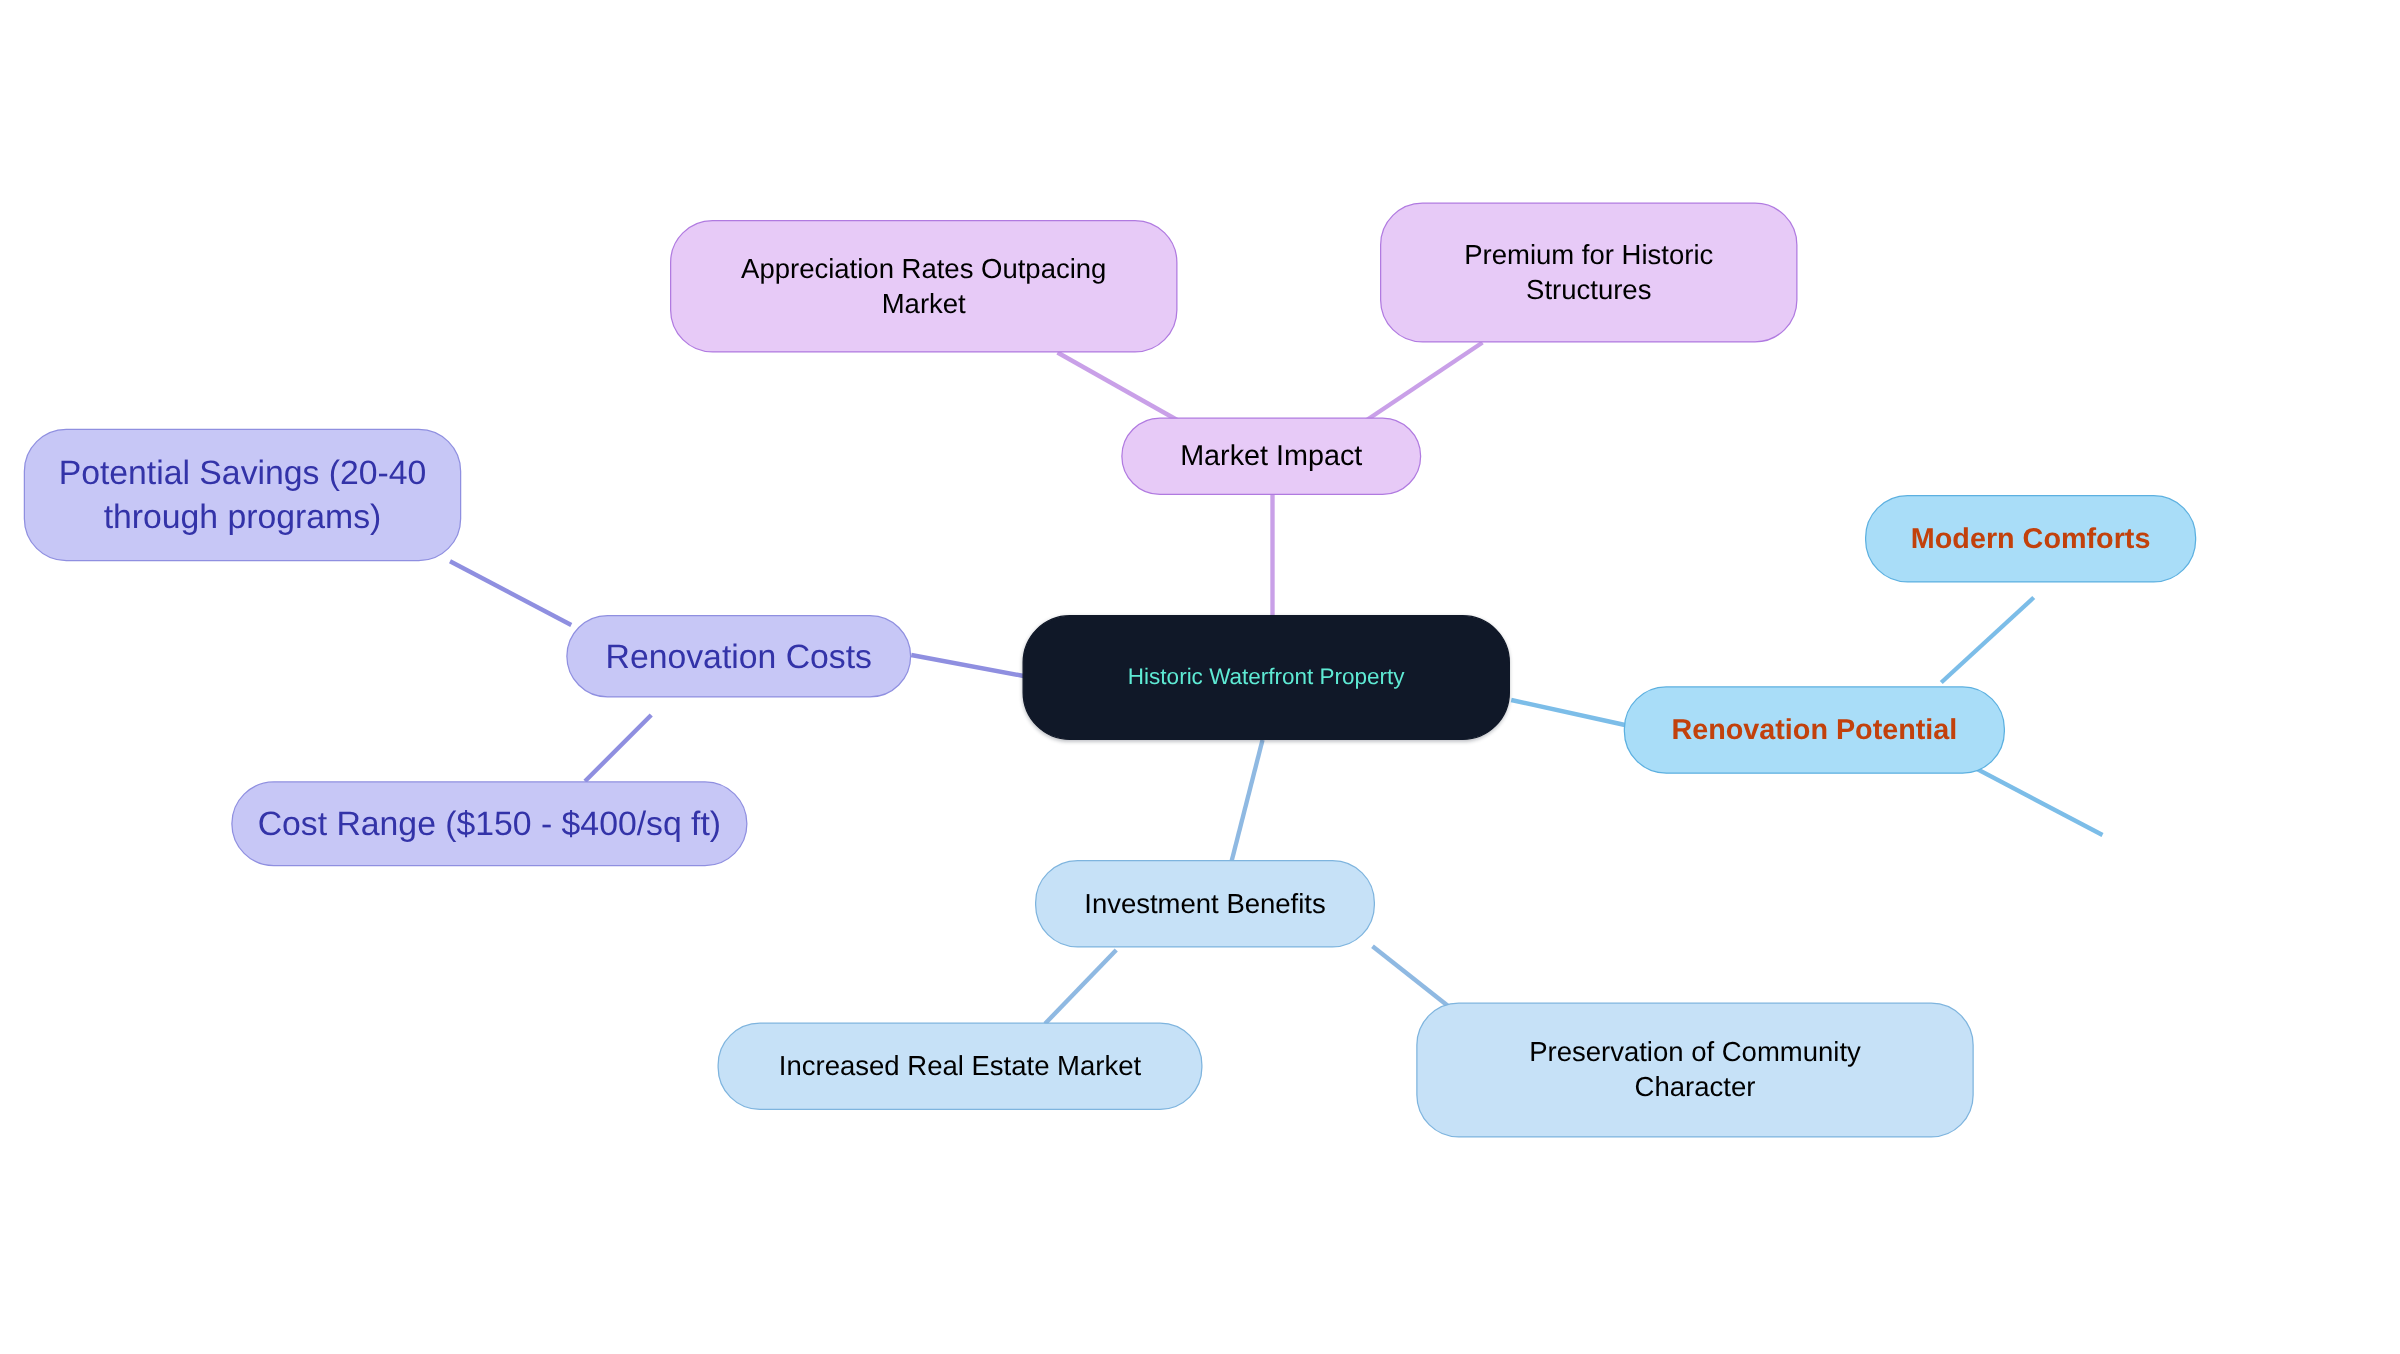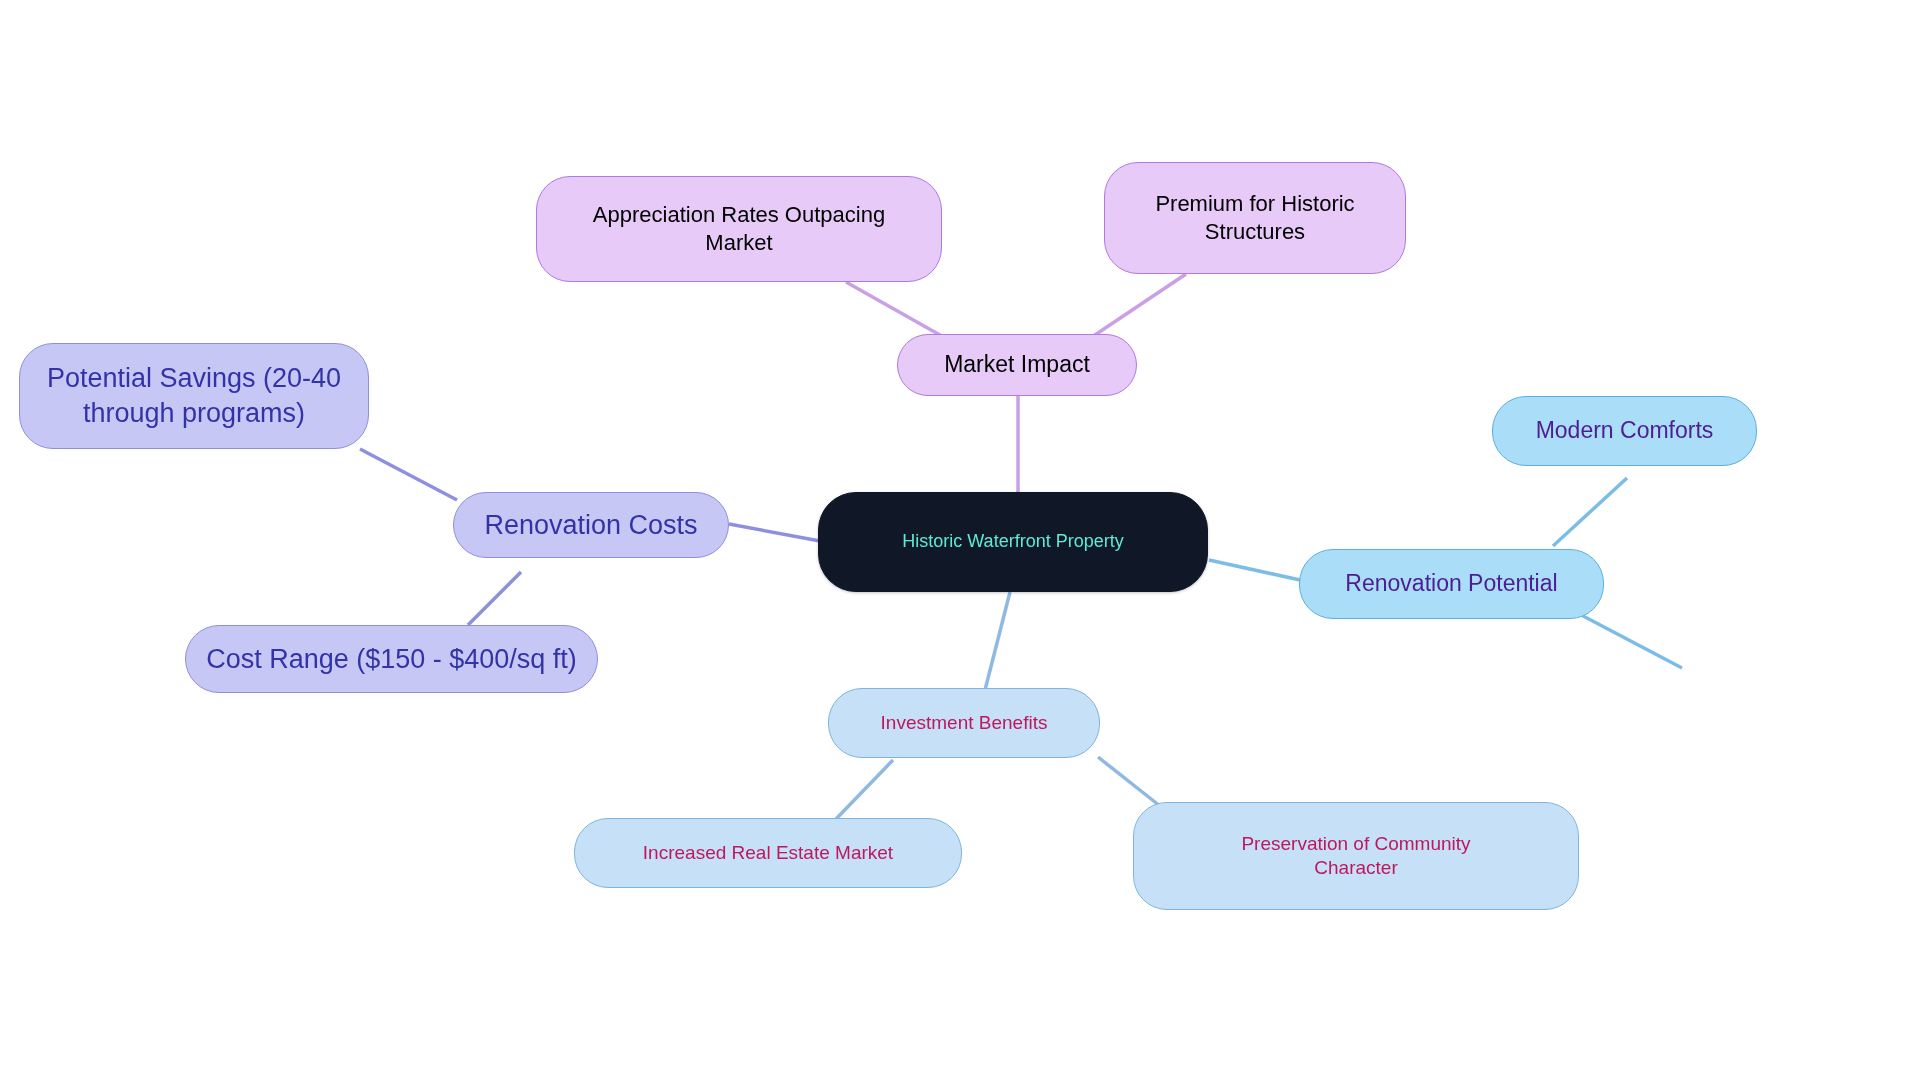--- a/index.html
+++ b/index.html
@@ -71,31 +71,32 @@
     border-color: #8f8fe0;
     color: #3333a8;
     font-size: 27px;
     border-radius: 34px;
   }
 
   
   .node.sky {
     background: #a9ddf8;
     border-color: #5cb0e0;
-    color: #4c1d95;
+    color: #c2410c;
     font-size: 23px;
     border-radius: 34px;
+    font-weight: bold;
   }
 
   
   .node.pale {
     background: #c6e1f7;
     border-color: #7eb4de;
-    color: #be185d;
-    font-size: 19px;
+    color: #000000;
+    font-size: 22px;
     border-radius: 34px;
   }
 </style>
 </head>
 <body>
 
 <div id="mindmap-canvas">
 
   <svg id="edge-layer" viewBox="0 0 1920 1083" xmlns="http://www.w3.org/2000/svg">
 
@@ -122,21 +123,21 @@
 
   <div class="node purple" style="left:897px; top:334px; width:240px; height:62px;">
     <span>Market Impact</span>
   </div>
 
   <div class="node purple lvl2" style="left:536px; top:176px; width:406px; height:106px;">
     <span>Appreciation Rates Outpacing
 Market</span>
   </div>
 
-  <div class="node purple lvl2" style="left:1104px; top:162px; width:302px; height:112px;">
+  <div class="node purple lvl2" style="left:1104px; top:162px; width:334px; height:112px;">
     <span>Premium for Historic
 Structures</span>
   </div>
 
   <div class="node periwinkle" style="left:453px; top:492px; width:276px; height:66px;">
     <span>Renovation Costs</span>
   </div>
 
   <div class="node periwinkle" style="left:19px; top:343px; width:350px; height:106px;">
     <span>Potential Savings (20-40

